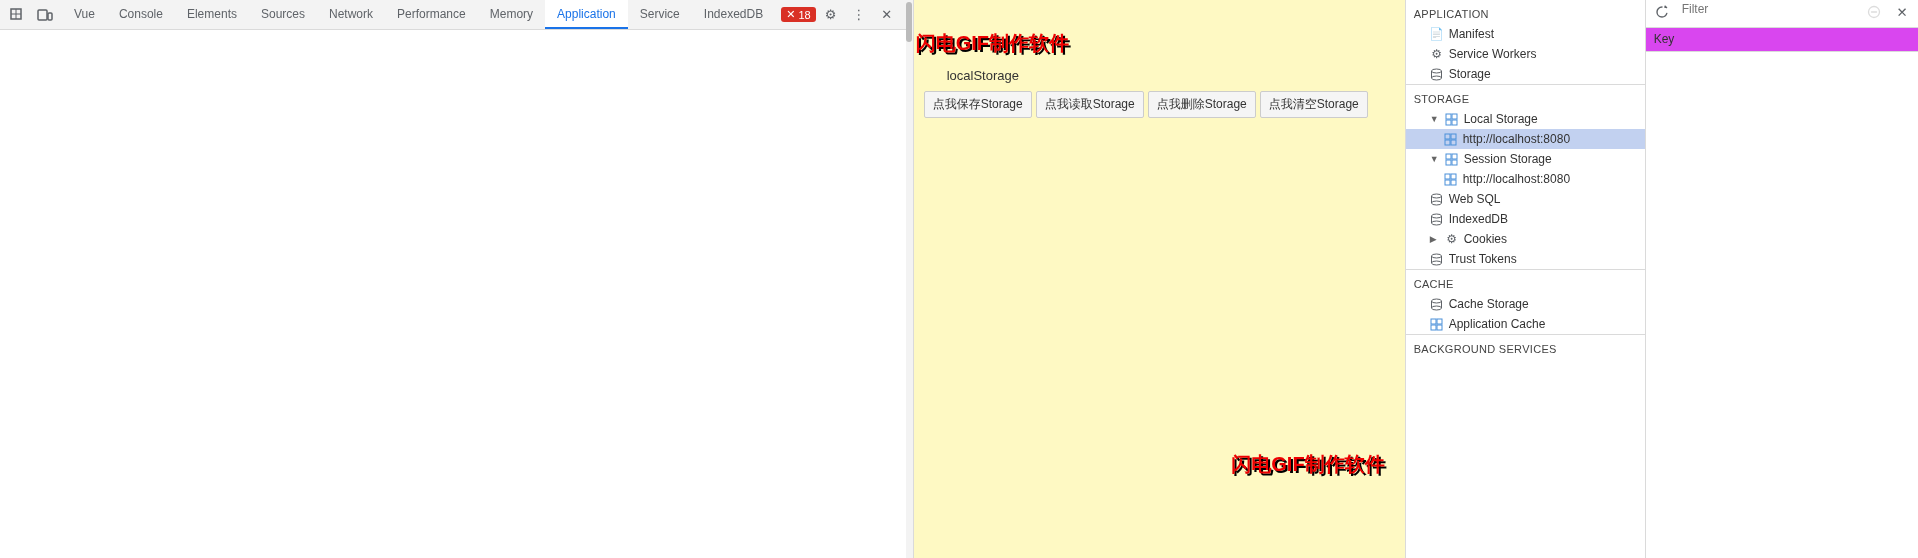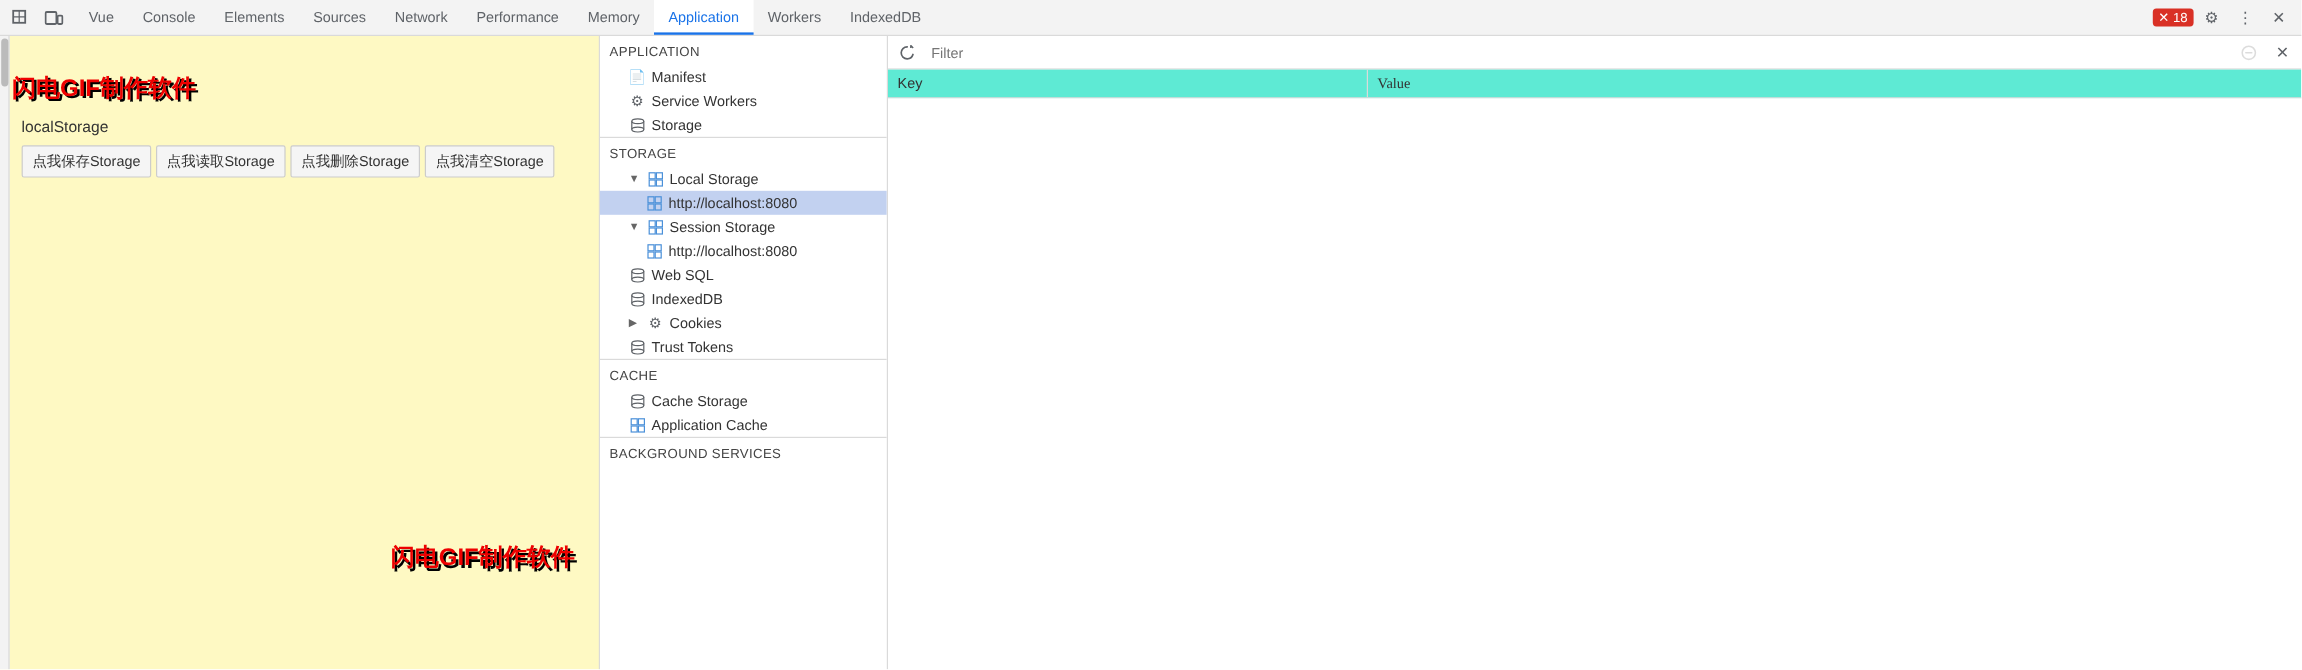--- a/index.html
+++ b/index.html
@@ -7,21 +7,20 @@
       font-family: -apple-system, BlinkMacSystemFont, 'Segoe UI', Arial, sans-serif;
       font-size: 12px;
       background: #fff;
       color: #333;
       overflow: hidden;
     }
 
     
     .app-container {
       display: flex;
-      flex-direction: column;
       width: 1918px;
       height: 558px;
     }
 
     
     .devtools-tabs {
       display: flex;
       align-items: center;
       border-bottom: 1px solid #dadada;
       background: #f3f3f3;
@@ -252,21 +251,21 @@
     .main-panel {
       flex: 1;
       display: flex;
       flex-direction: column;
       overflow: hidden;
     }
 
     
     .panel-toolbar {
       display: flex;
-      align-items: center;
+      align-items: flex-start;
       border-bottom: 1px solid #dadada;
       height: 28px;
       padding: 0 4px;
       gap: 4px;
       background: #fff;
     }
 
     .toolbar-btn {
       width: 24px;
       height: 24px;
@@ -287,21 +286,21 @@
       outline: none;
       font-size: 12px;
       padding: 2px 4px;
       color: #333;
     }
 
     
     .panel-headers {
       display: flex;
       border-bottom: 1px solid #dadada;
-      background: #5eead4;
+      background: #d946ef;
       font-weight: 500;
       font-size: 12px;
     }
 
     .col-key {
       width: 400px;
       flex-shrink: 0;
       padding: 4px 8px;
       border-right: 1px solid #dadada;
       color: #333;
@@ -369,21 +368,21 @@
       <button class="devtools-tab">
         <span>Performance</span>
       </button>
       <button class="devtools-tab">
         <span>Memory</span>
       </button>
       <button class="devtools-tab active">
         <span>Application</span>
       </button>
       <button class="devtools-tab">
-        <span>Workers</span>
+        <span>Service</span>
       </button>
       <button class="devtools-tab">
         <span>IndexedDB</span>
       </button>
     </div>
 
     <div class="devtools-tab-actions">
       <div class="error-badge">
         <span>✕</span>
         <span>18</span>
@@ -396,21 +395,21 @@
 
   <div class="content-area">
 
     <div class="page-content">
 
       <div class="scroll-indicator">
         <div class="scroll-thumb"></div>
       </div>
       <div style="margin-left: 10px;">
         <div class="watermark">闪电GIF制作软件</div>
-        <div class="page-subtitle" style="margin-top: 60px;">localStorage</div>
+        <div class="page-subtitle" style="margin-top: 60px; margin-left: 23px;">localStorage</div>
         <div class="page-buttons">
           <button class="page-btn">点我保存Storage</button>
           <button class="page-btn">点我读取Storage</button>
           <button class="page-btn">点我删除Storage</button>
           <button class="page-btn">点我清空Storage</button>
         </div>
         <div class="watermark-bottom">闪电GIF制作软件</div>
       </div>
     </div>
 

